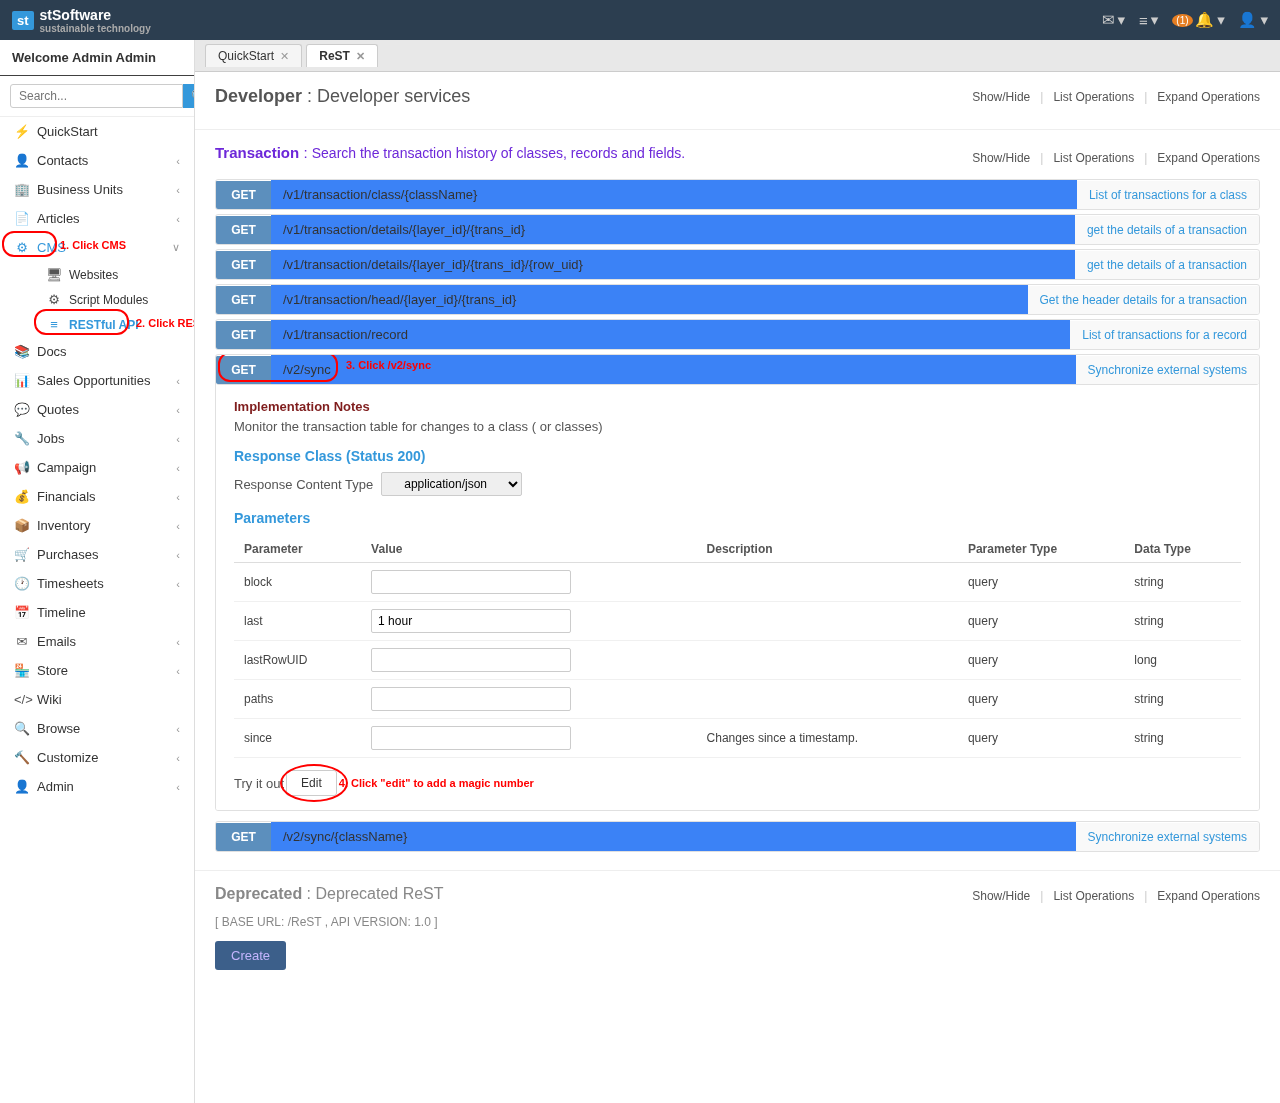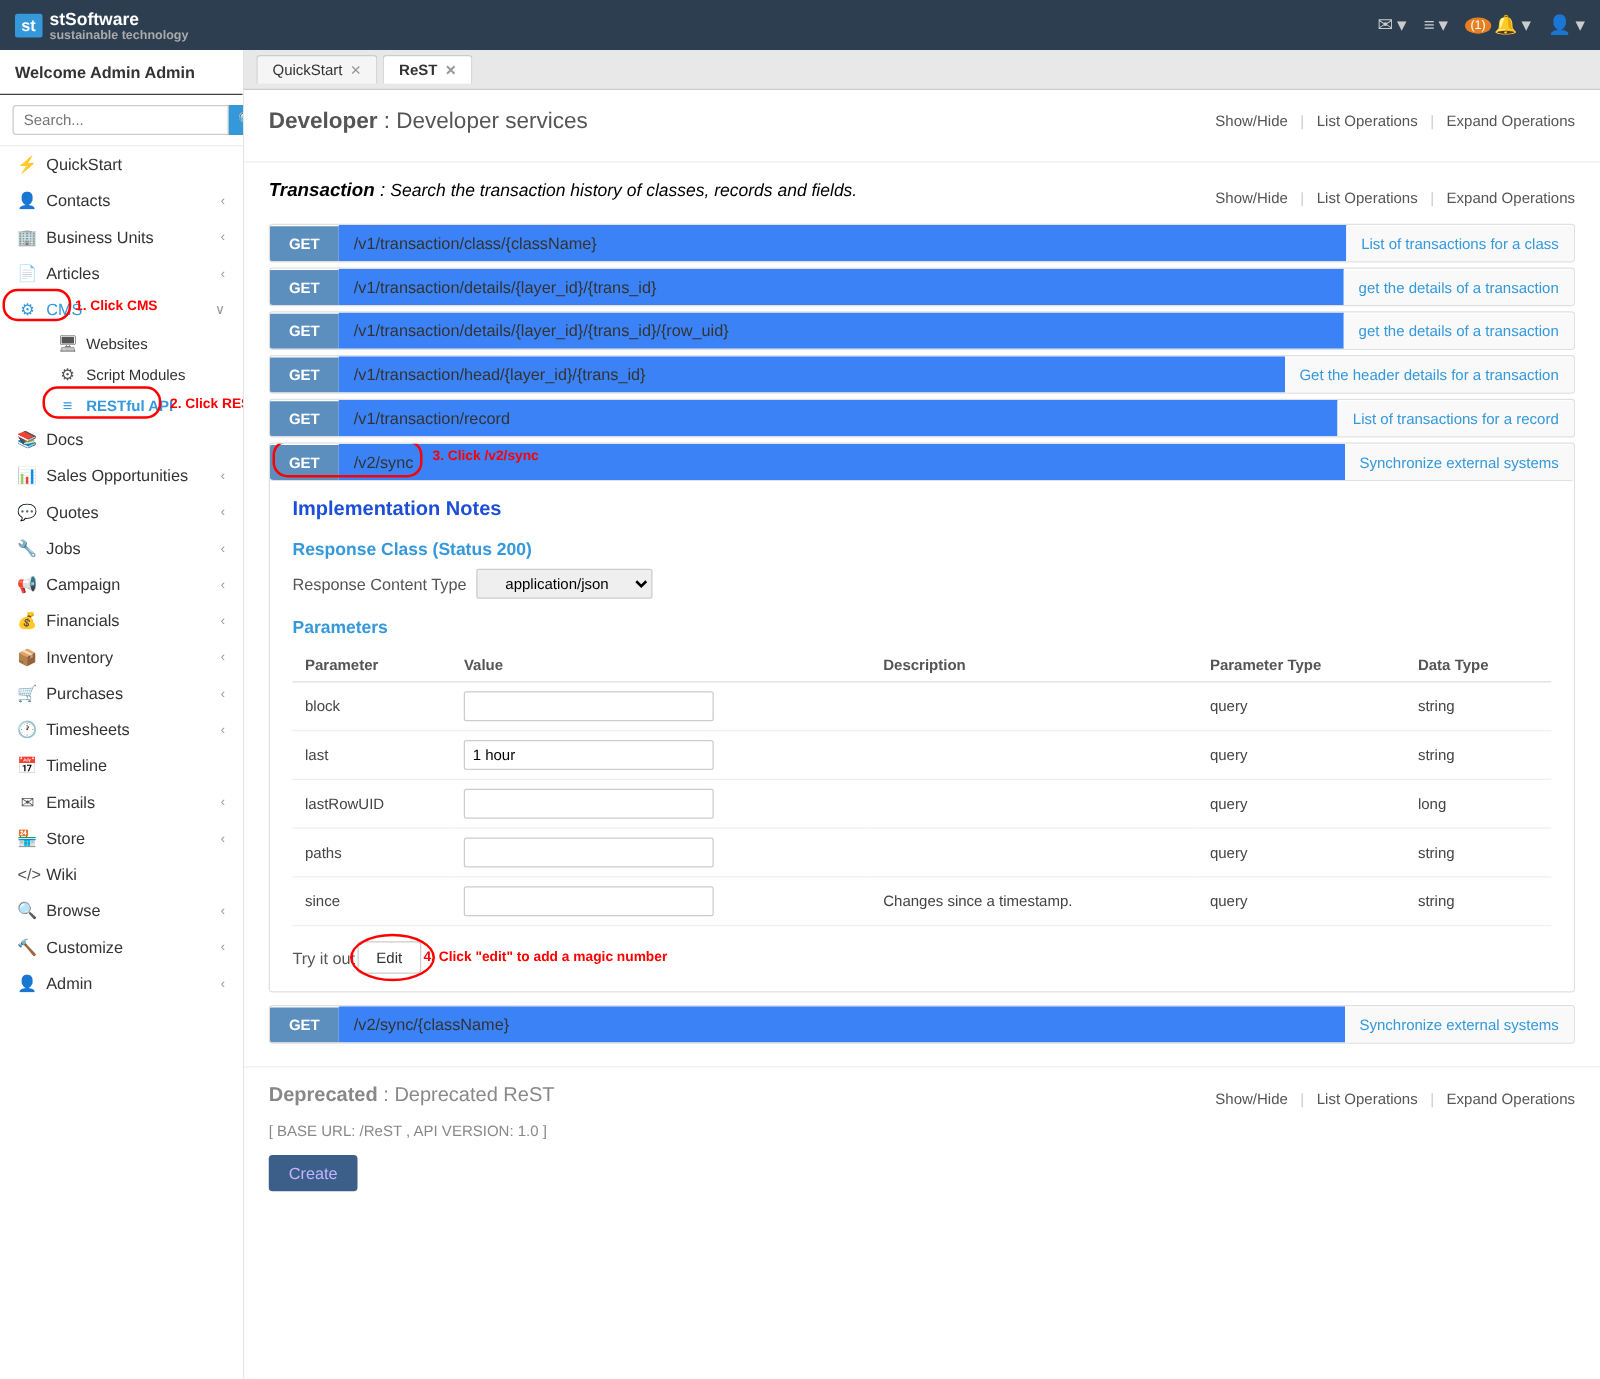--- a/index.html
+++ b/index.html
@@ -129,21 +129,21 @@
       border-bottom: 1px solid #eee;
     }
     .swagger-header {
       display: flex;
       align-items: center;
       justify-content: space-between;
       margin-bottom: 8px;
     }
     .swagger-title { font-size: 18px; font-weight: bold; color: #555; }
     .swagger-title span { font-weight: normal; color: #555; }
-    .swagger-subtitle { font-size: 15px; font-weight: bold; color: #000000; margin-bottom: 10px; font-style: italic; }
+    .swagger-subtitle { font-size: 15px; font-weight: bold; color: #6d28d9; margin-bottom: 10px; }
     .swagger-ops { display: flex; gap: 10px; font-size: 12px; color: #555; }
     .swagger-ops a { color: #555; text-decoration: none; }
     .swagger-ops .sep { color: #ccc; }
 
     
     .endpoint-row {
       display: flex;
       align-items: center;
       margin-bottom: 4px;
       border: 1px solid #e0e0e0;
@@ -189,21 +189,21 @@
 
     
     .annotation {
       color: red;
       font-weight: bold;
       font-size: 12px;
     }
 
     
     .impl-notes { margin-bottom: 14px; }
-    .impl-notes h3 { color: #1d4ed8; font-size: 16px; margin-bottom: 5px; }
+    .impl-notes h3 { color: #7f1d1d; font-size: 13px; margin-bottom: 5px; }
     .impl-notes p { font-size: 13px; color: #555; }
 
     .response-class { margin-bottom: 14px; }
     .response-class h3 { color: #3498db; font-size: 14px; margin-bottom: 8px; }
     .response-content-type {
       display: flex;
       align-items: center;
       gap: 8px;
       font-size: 13px;
       color: #555;
@@ -568,20 +568,21 @@
             <div class="method-badge">GET</div>
             <div class="endpoint-path">/v2/sync</div>
             <div class="endpoint-desc">Synchronize external systems</div>
           </div>
           <span class="circle-v2sync"></span>
           <span class="annotation" style="position:absolute;left:130px;top:4px;color:red;font-size:11px;white-space:nowrap;">3. Click /v2/sync</span>
 
           <div class="expanded-body">
             <div class="impl-notes">
               <h3>Implementation Notes</h3>
+              <p>Monitor the transaction table for changes to a class ( or classes)</p>
             </div>
             <div class="response-class">
               <h3>Response Class (Status 200)</h3>
               <div class="response-content-type">
                 <span>Response Content Type</span>
                 <select>
                   <option>application/json</option>
                 </select>
               </div>
             </div>

